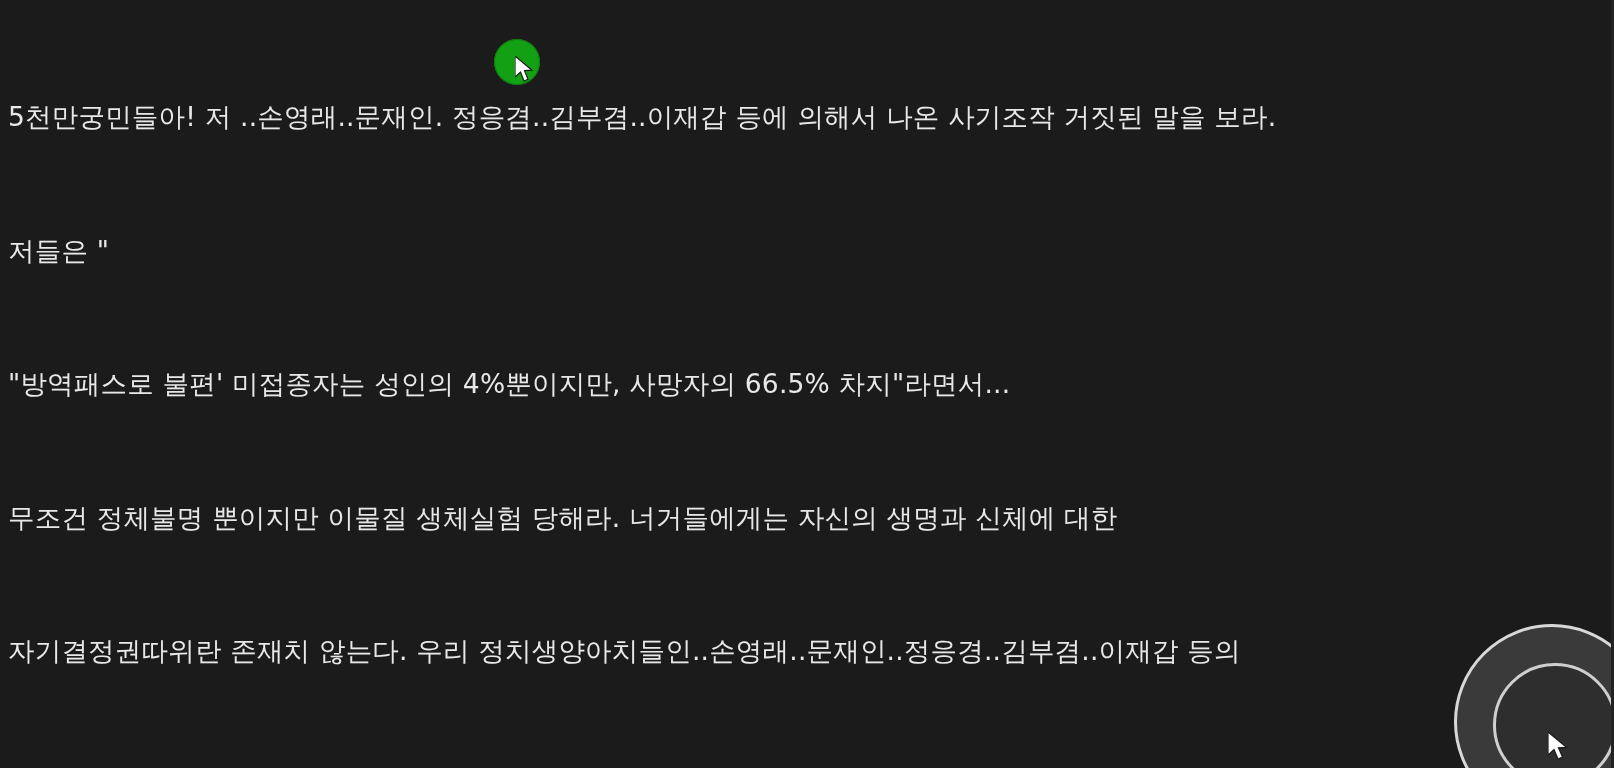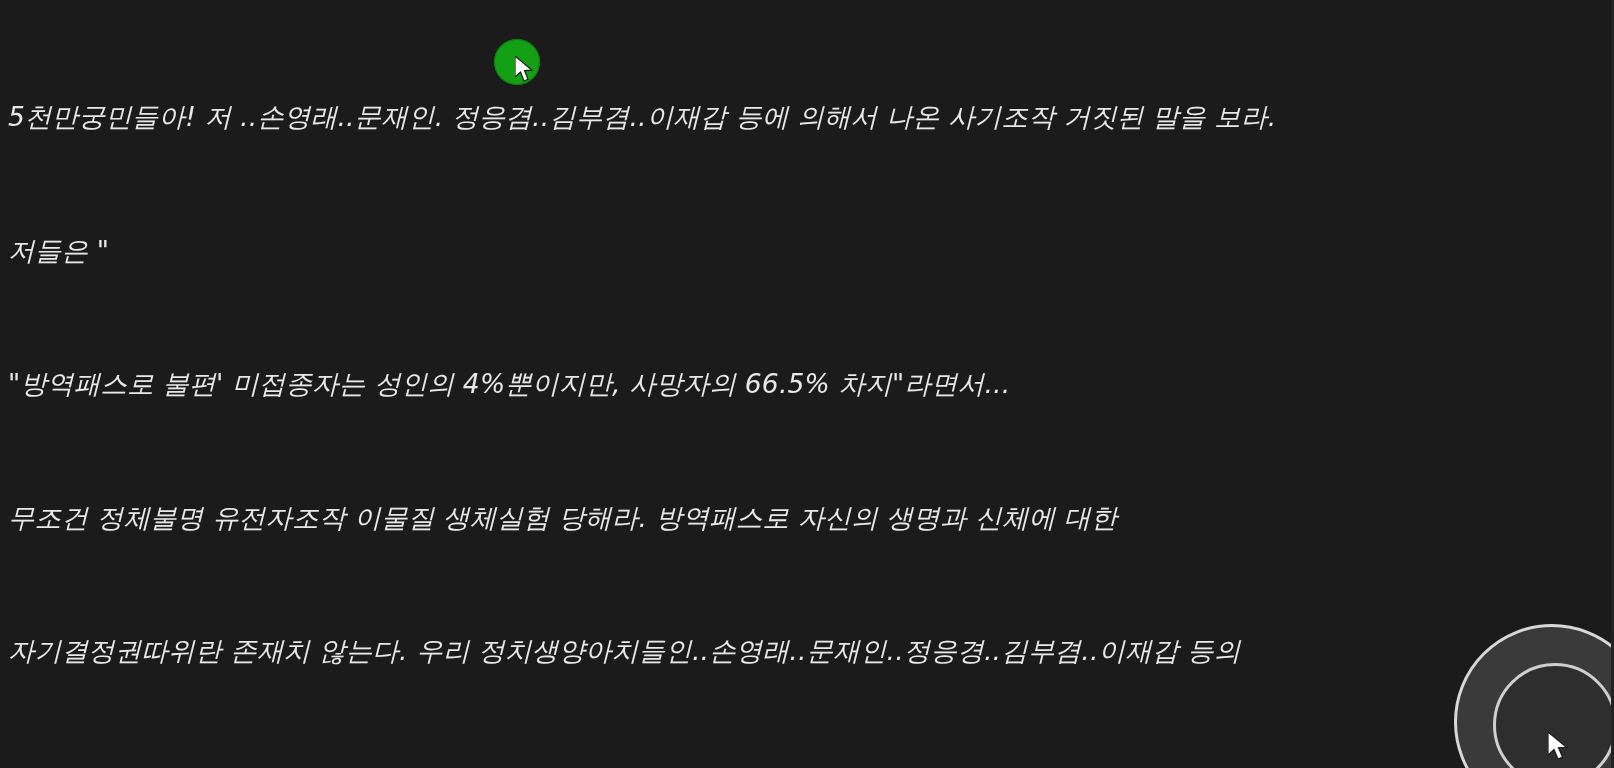--- a/index.html
+++ b/index.html
@@ -12,21 +12,20 @@
   }
   body {
     font-family: "DejaVu Sans", "Liberation Sans", sans-serif;
   }
   #screen {
     position: relative;
     width: 1614px;
     height: 768px;
     background: #1b1b1b;
     box-sizing: border-box;
-    font-style: italic;
   }
   .text-body {
     position: absolute;
     top: 6px;
     left: 8px;
     right: 8px;
     color: #e8e8e8;
     font-size: 26.5px;
     line-height: 44.5px;
     letter-spacing: 0.2px;
@@ -97,21 +96,21 @@
 </style>
 </head>
 <body>
 
 <div id="screen">
 
   <div class="text-body">
     <div class="para">5천만궁민들아! 저 ..손영래..문재인. 정응겸..김부겸..이재갑 등에 의해서 나온 사기조작 거짓된 말을 보라.</div>
     <div class="para">저들은 "</div>
     <div class="para">"방역패스로 불편' 미접종자는 성인의 4%뿐이지만, 사망자의 66.5% 차지"라면서...</div>
-    <div class="para">무조건 정체불명 유전자조작 이물질 생체실험 당해라. 방역패스로 자신의 생명과 신체에 대한</div>
+    <div class="para">무조건 정체불명 뿐이지만 이물질 생체실험 당해라. 너거들에게는 자신의 생명과 신체에 대한</div>
     <div class="para">자기결정권따위란 존재치 않는다. 우리 정치생양아치들인..손영래..문재인..정응경..김부겸..이재갑 등의</div>
     
     
 
     
 
     
     
     
     

